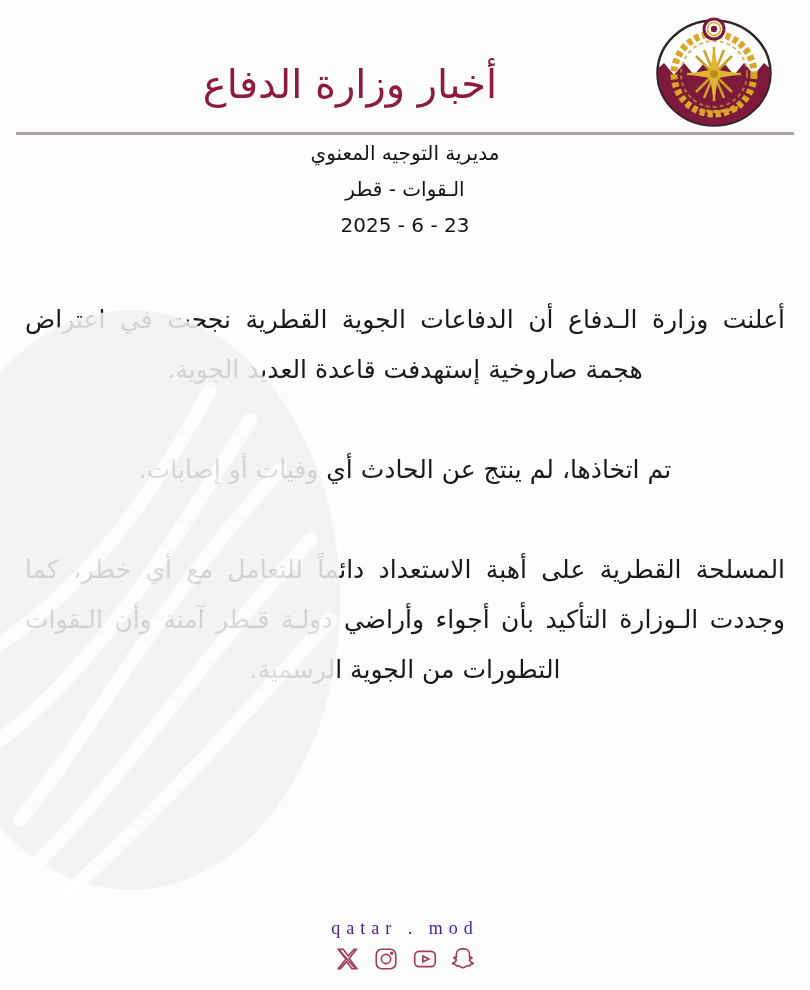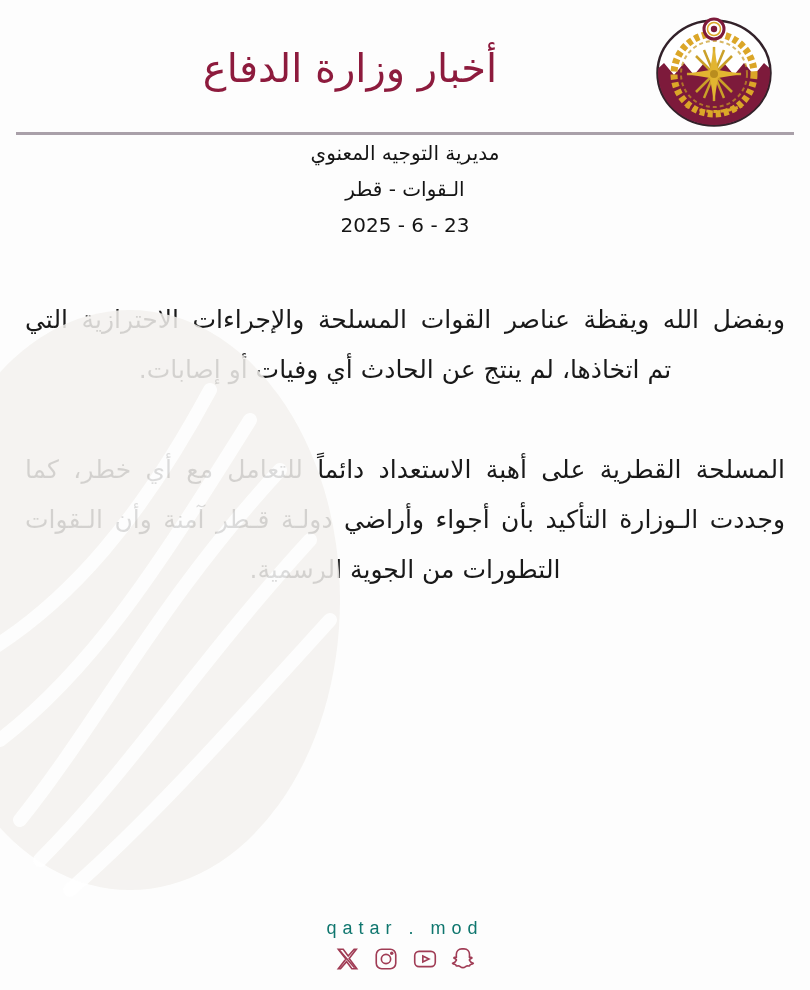--- a/index.html
+++ b/index.html
@@ -12,21 +12,21 @@
     font-family:"DejaVu Sans",sans-serif;
   }
   
   .watermark{
     position:absolute;left:-20px;top:300px;width:380px;height:600px;
     opacity:.85;pointer-events:none;
   }
   
   .header{position:relative;height:132px;}
   .title{
-    position:absolute;left:0;top:18px;width:700px;
+    position:absolute;left:0;top:34px;width:700px;
     text-align:center;direction:rtl;
     font-size:40px;font-weight:500;color:#8d1b3d;
     letter-spacing:0;
   }
   .logo{position:absolute;right:36px;top:16px;width:120px;height:112px;}
   .divider{margin:0 16px;border:none;border-top:3px solid #a9a0a9;}
   
   .dateline{
     padding:0 22px;
     direction:rtl;text-align:center;
@@ -37,22 +37,22 @@
     margin-top:52px;padding:0 25px;
     direction:rtl;
     font-size:25px;line-height:50px;color:#191919;
   }
   .para{margin:0 0 50px 0;}
   .para-line{text-align:justify;text-align-last:justify;}
   .para-line.last{text-align:center;text-align-last:center;}
   
   .footer{position:absolute;left:0;right:0;top:918px;text-align:center;}
   .handle{
-    font-size:18px;letter-spacing:6px;color:#0f766e;font-weight:500;
-    font-family:Liberation Sans, sans-serif;
+    font-size:18px;letter-spacing:6px;color:#4c1d95;font-weight:500;
+    font-family:Liberation Serif, serif;
   }
   .social-row{margin-top:7px;display:flex;justify-content:center;gap:13px;}
   .social-row svg{display:block;}
 </style>
 </head>
 <body>
 
 <div class="page">
 
   <svg class="watermark" viewBox="0 0 380 600">
@@ -112,21 +112,24 @@
   <hr class="divider">
 
   <div class="dateline">
     <div>مديرية التوجيه المعنوي</div>
     <div>الـقوات - قطر</div>
     <div>23 - 6 - 2025</div>
   </div>
 
   <div class="body-text">
     <div class="para">
-      <div class="para-line">وبفضل الله ويقظة عناصر القوات المسلحة والإجراءات الاحترازية التي</div>
+      <div class="para-line">أعلنت وزارة الـدفاع أن الدفاعات الجوية القطرية نجحت في اعتراض</div>
+      <div class="para-line last">هجمة صاروخية إستهدفت قاعدة العديد الجوية.</div>
+    </div>
+    <div class="para">
       <div class="para-line last">تم اتخاذها، لم ينتج عن الحادث أي وفيات أو إصابات.</div>
     </div>
     <div class="para">
       <div class="para-line">المسلحة القطرية على أهبة الاستعداد دائماً للتعامل مع أي خطر، كما</div>
       <div class="para-line">وجددت الـوزارة التأكيد بأن أجواء وأراضي دولـة قـطر آمنة وأن الـقوات</div>
       <div class="para-line last">التطورات من الجوية الرسمية.</div>
     </div>
   </div>
 
   <div class="footer">

